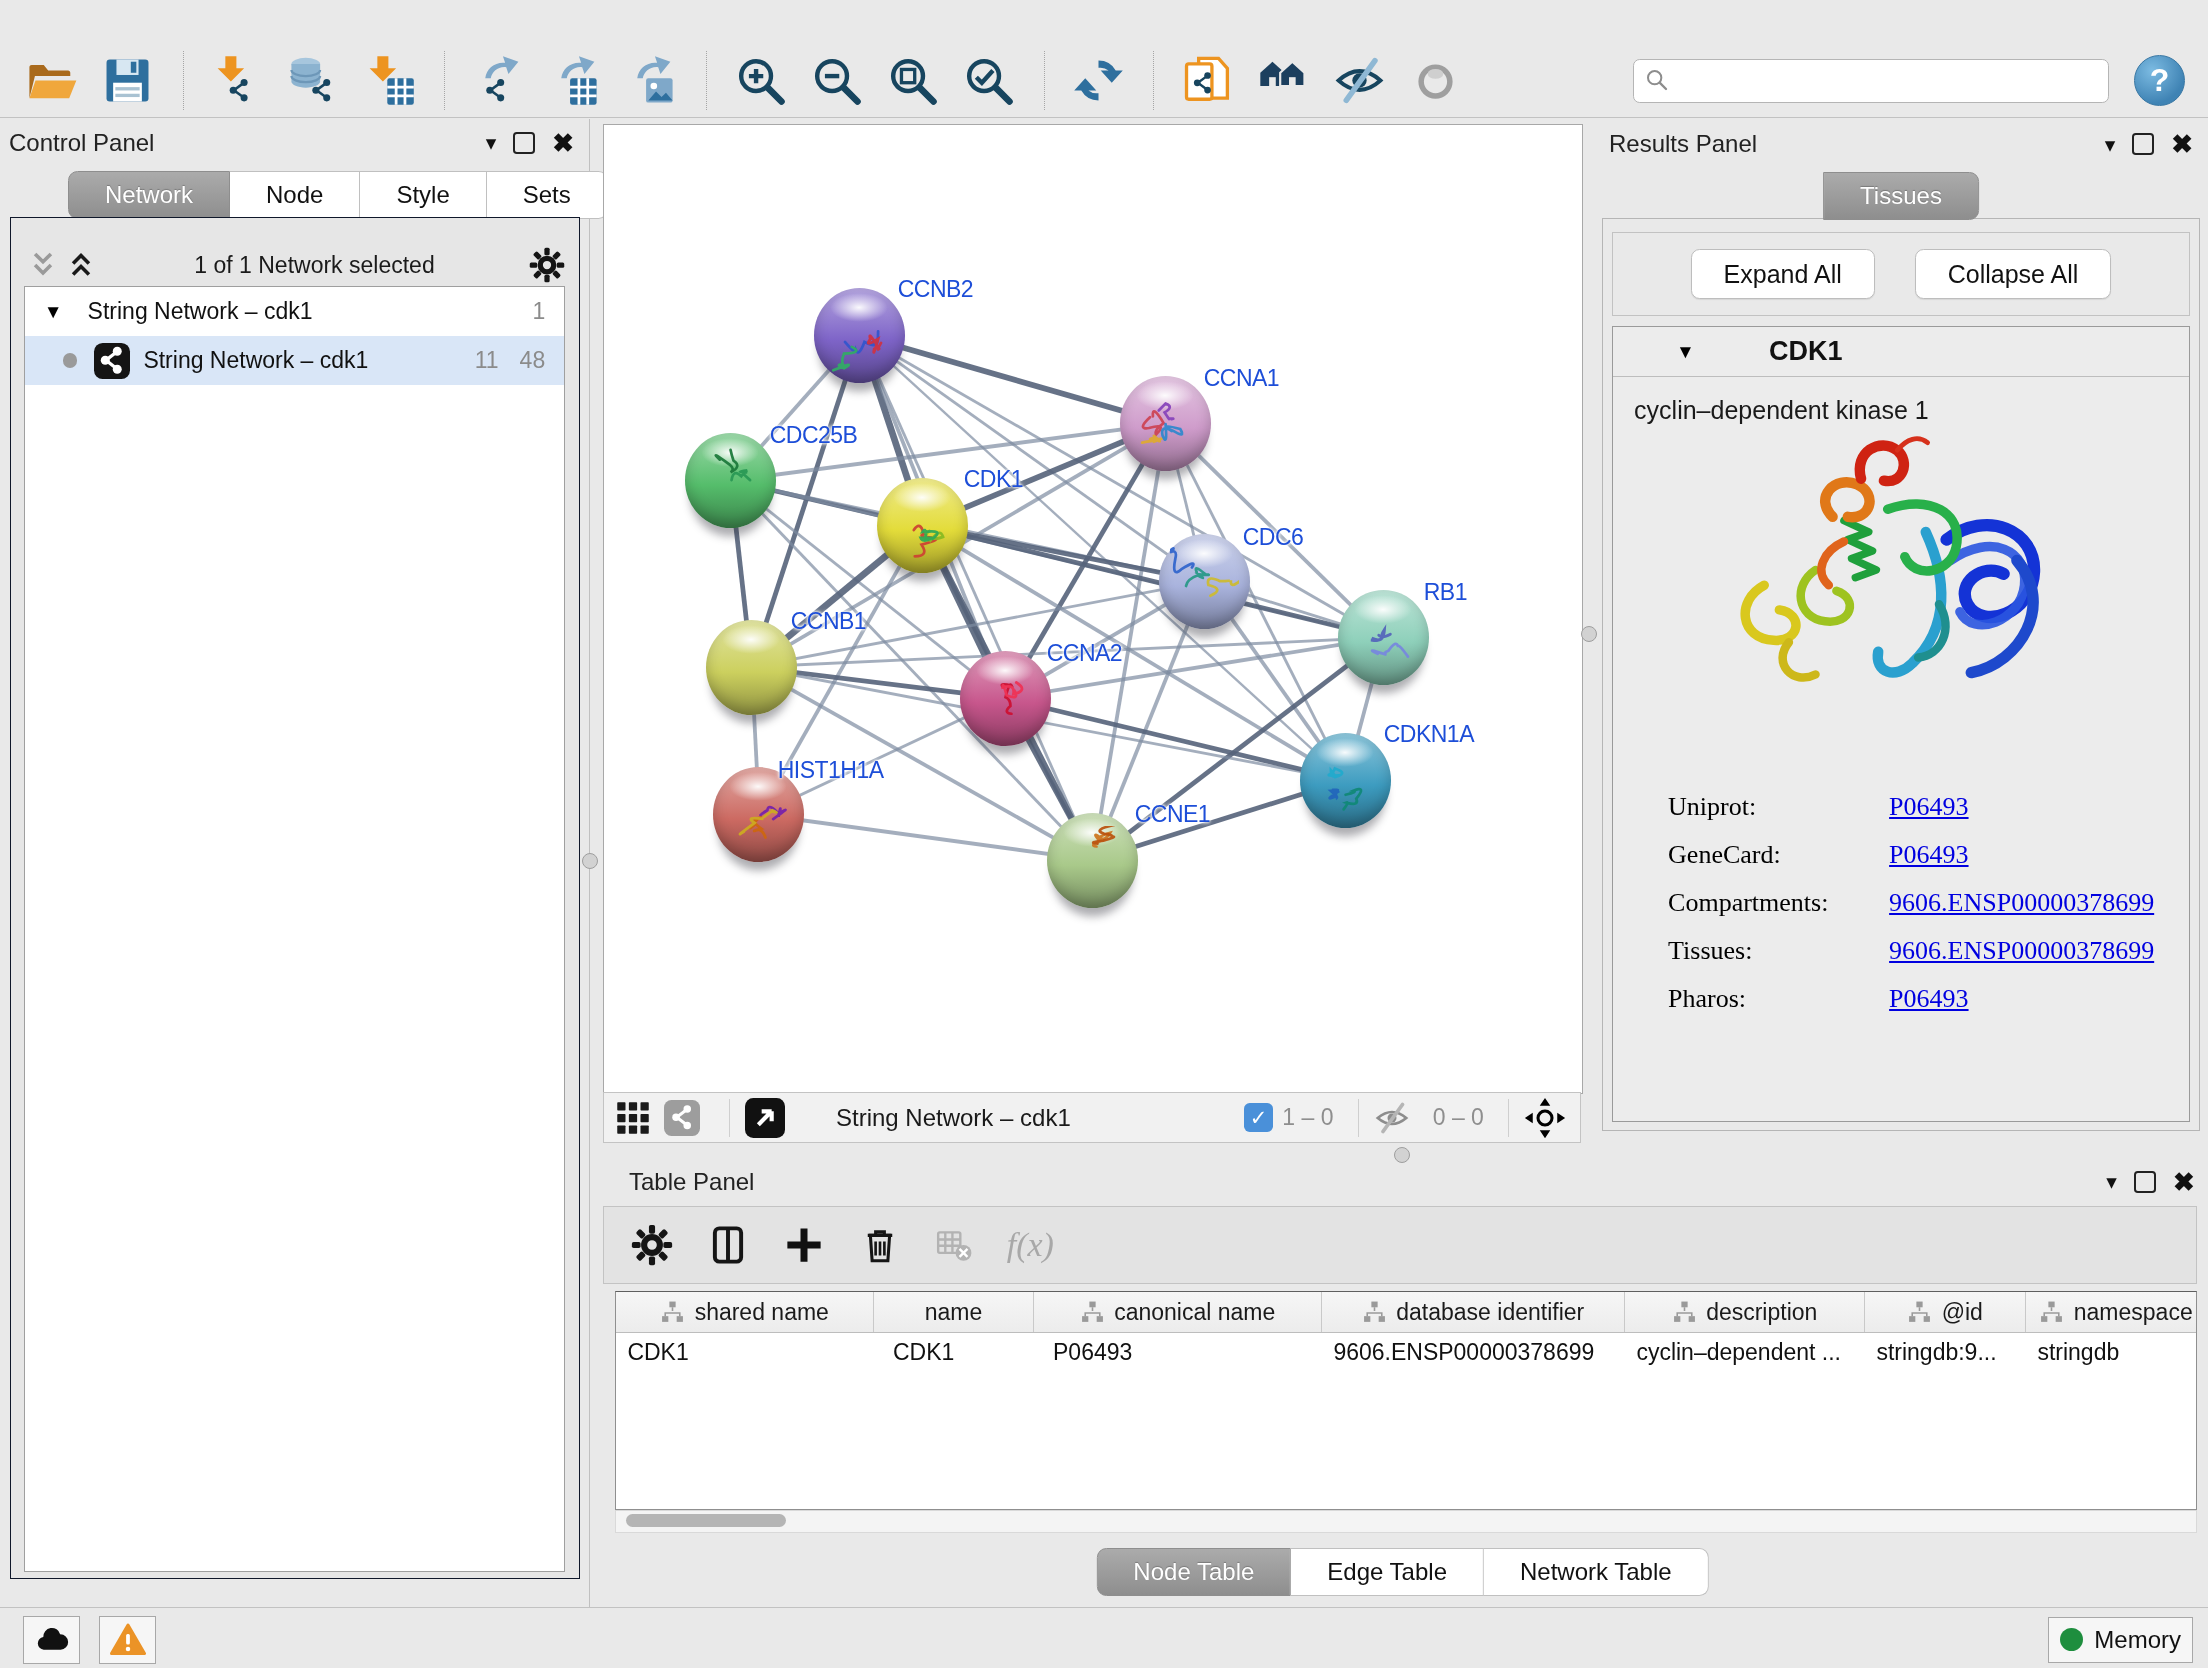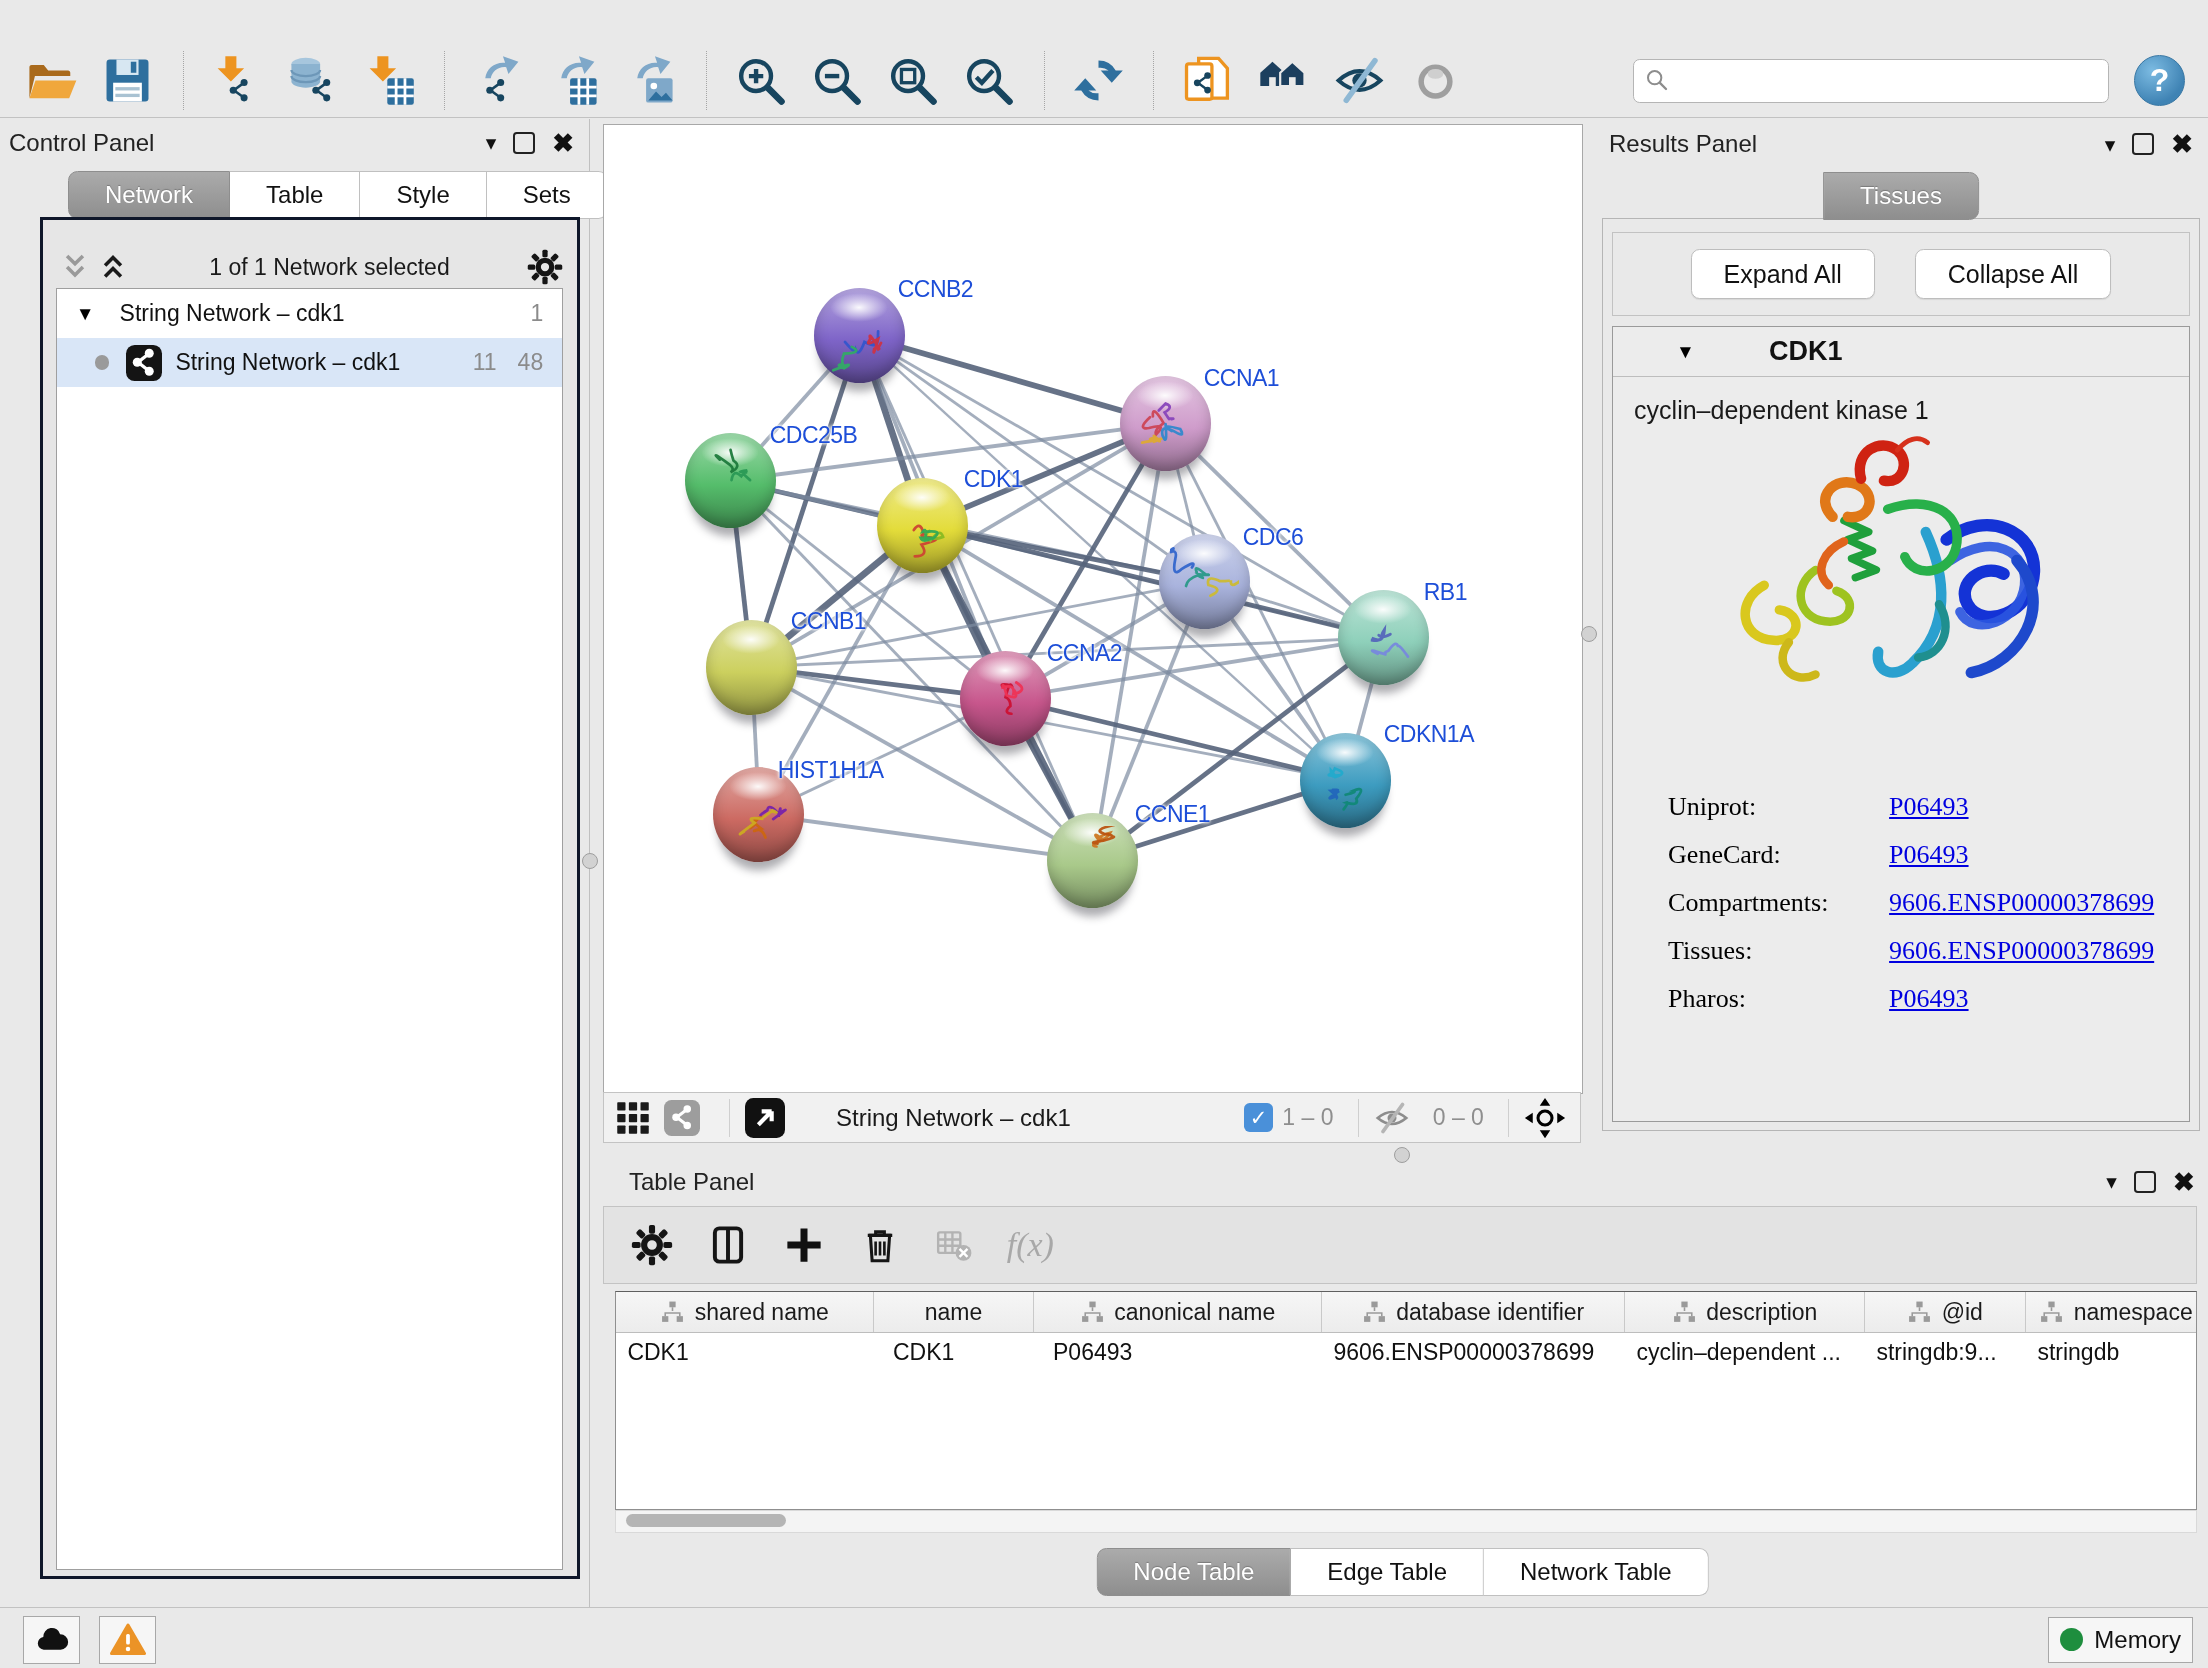--- a/index.html
+++ b/index.html
@@ -34,21 +34,21 @@
     font-size:24px;color:#111;display:flex;align-items:center;}
   .tabbtn:first-child{border-left-width:1px;border-radius:9.5px 0 0 9.5px;}
   .tabbtn:last-child{border-radius:0 9.5px 9.5px 0;}
   .tabbtn.active{background:linear-gradient(#ababab,#8e8e8e);color:#fff;border-color:#8e8e8e;
     text-shadow:0 -1px 1px rgba(0,0,0,.25);}
   
   .control-panel{position:absolute;left:0;top:119px;width:590px;height:1488px;background:#e9e9e9;
     border-right:1px solid #c0c0c0;box-sizing:border-box;}
   .cp-head{position:absolute;left:9px;top:9.5px;right:15px;display:flex;align-items:center;}
   .cp-tabs{position:absolute;left:68px;top:52px;display:flex;}
-  .cp-box{position:absolute;left:9.5px;top:98px;right:9.5px;bottom:28.5px;background:#e6e6e6;border:3px solid #0f172a;margin-left:30px;}
+  .cp-box{position:absolute;left:9.5px;top:98px;right:9.5px;bottom:28.5px;background:#e6e6e6;border:1px solid #0f172a;}
   .cp-selrow{position:absolute;left:13.3px;top:25px;right:13.3px;height:44px;display:flex;align-items:center;}
   .cp-selrow svg{width:38px;height:38px;}
   .cp-seltext{flex:1;text-align:center;font-size:23px;color:#1a1a1a;}
   .cp-list{position:absolute;left:13.3px;top:68px;right:13.3px;bottom:5.7px;background:#fff;border:1px solid #9f9f9f;}
   .tree-row{display:flex;align-items:center;height:49px;font-size:23px;color:#111;padding:0 19px;}
   .tree-row.sel{background:#d9e6f7;}
   .tri{font-size:19px;margin-right:25px;color:#000;}
   .dot{width:14.3px;height:14.3px;border-radius:50%;background:#9a9a9a;margin:0 17px 0 0;}
   .net-badge{width:36px;height:36px;border-radius:8.6px;background:#141414;margin-right:13.3px;flex:none;}
   .net-badge svg{width:100%;height:100%;}
@@ -266,21 +266,21 @@
       <div class="phead">Control Panel</div>
       <div class="grow"></div>
       <div class="win-icons">
         <div class="chev">▾</div>
         <div class="sq"></div>
         <div class="xx">✖</div>
       </div>
     </div>
     <div class="cp-tabs" id="cp-tabs">
         <div class="tabbtn active">Network</div>
-        <div class="tabbtn">Table</div>
+        <div class="tabbtn">Node</div>
         <div class="tabbtn">Style</div>
         <div class="tabbtn">Sets</div>
       </div>
     <div class="cp-box">
       <div class="cp-selrow">
         <svg viewBox="0 0 48 48">
           <path d="M14 10l10 10 10-10M14 24l10 10 10-10" fill="none" stroke="#9a9a9a" stroke-width="4.5"></path>
           </svg>
         <svg viewBox="0 0 48 48">
           <path d="M14 22l10-10 10 10M14 36l10-10 10 10" fill="none" stroke="#1a1a1a" stroke-width="4.5"></path>

